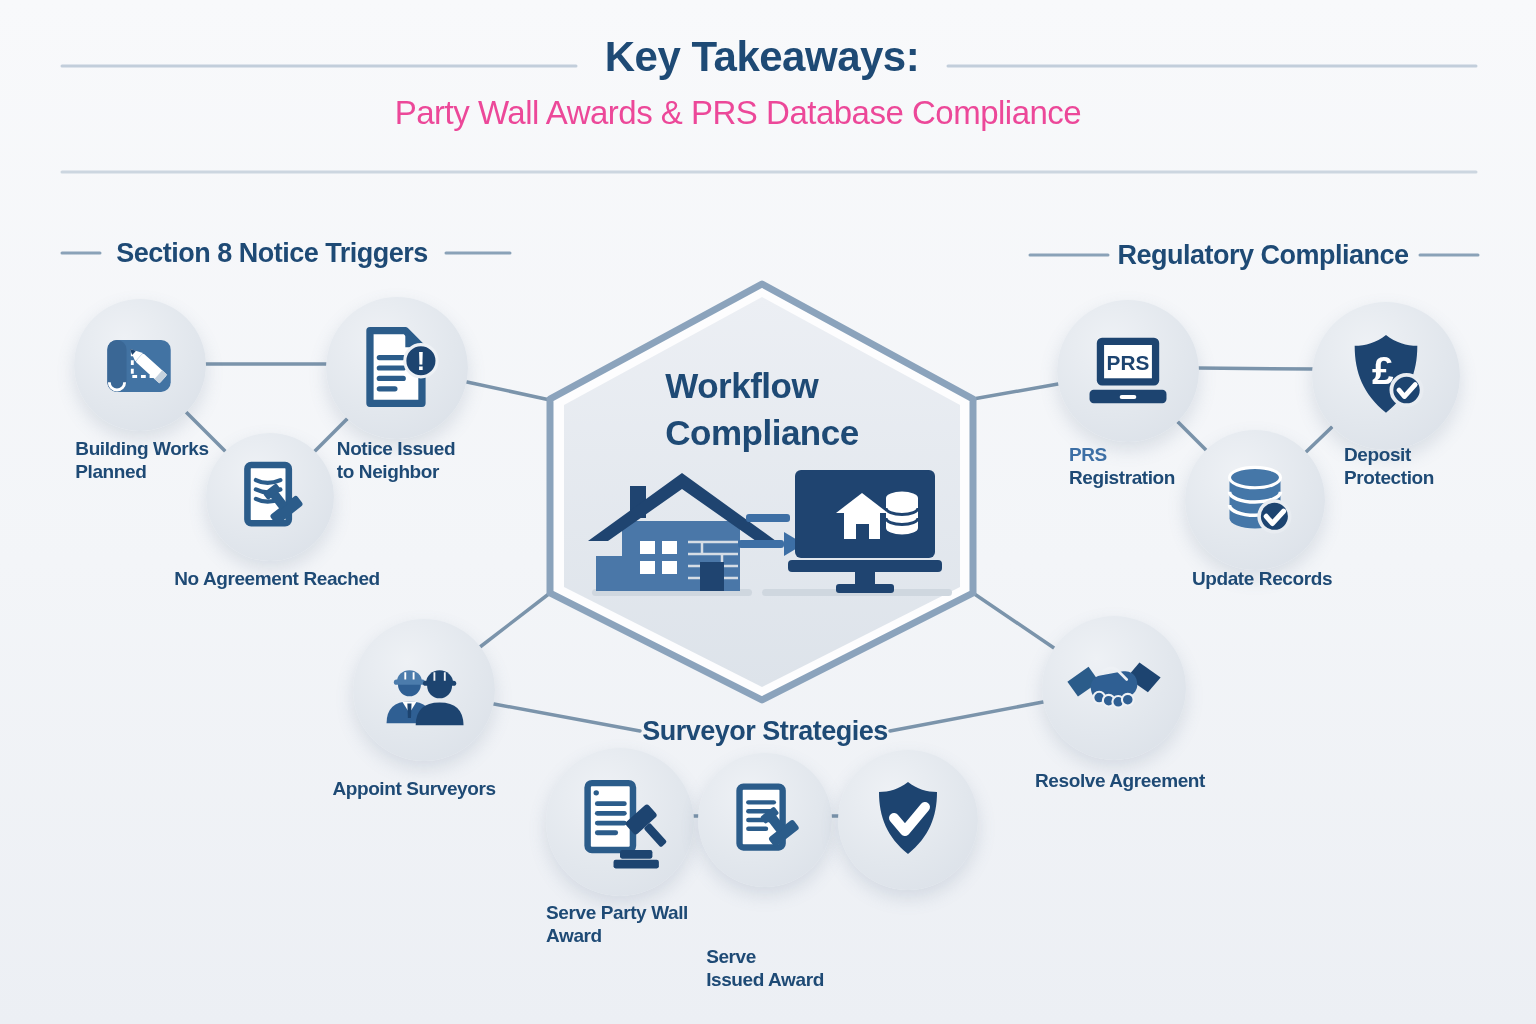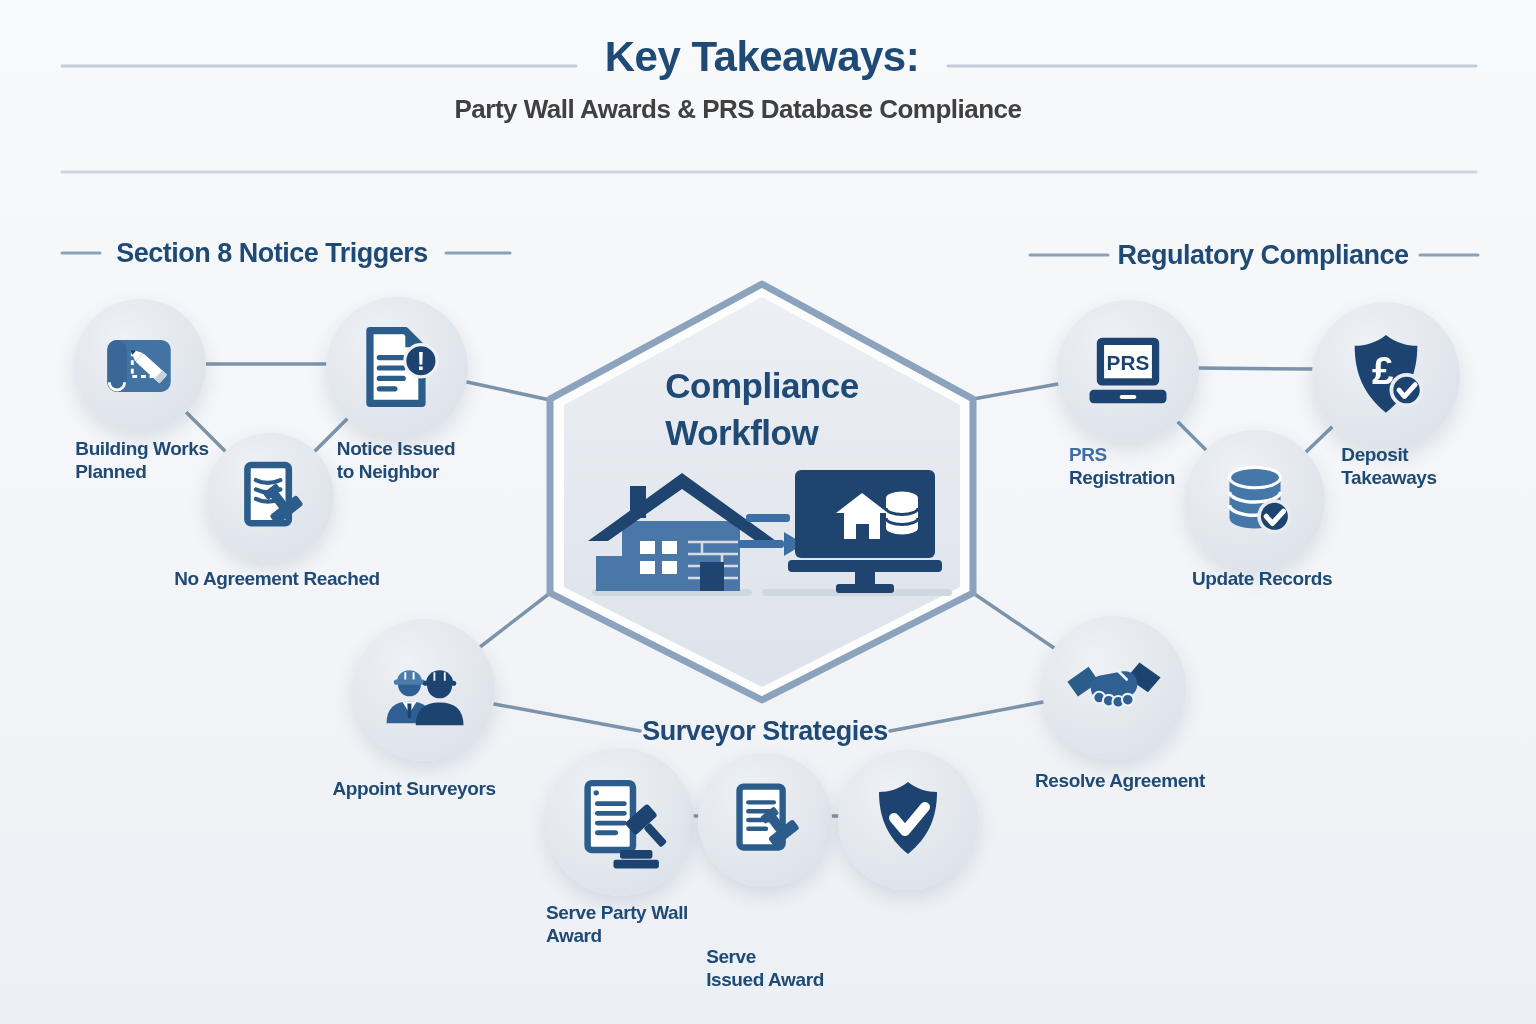--- a/index.html
+++ b/index.html
@@ -8,21 +8,21 @@
     background:linear-gradient(180deg,#f8f9fb 0%,#f3f5f8 55%,#eceff4 100%);
     font-family:"Liberation Sans","DejaVu Sans",sans-serif;
     -webkit-font-smoothing:antialiased;
   }
   .abs{position:absolute;}
   .ctr{transform:translateX(-50%);text-align:left;}
   .title{
     font-size:42px;font-weight:700;color:#1e4a75;letter-spacing:-0.5px;
   }
   .subtitle{
-    font-size:26px;font-weight:700;color:#404040;letter-spacing:-0.5px;
+    font-size:33px;font-weight:400;color:#ec4899;letter-spacing:-0.5px;
   }
   .sec-heading{
     font-size:27px;font-weight:700;color:#1e4a75;letter-spacing:-0.5px;white-space:nowrap;
   }
   .node-label{
     font-size:19px;font-weight:700;color:#1e4a75;letter-spacing:-0.4px;
     line-height:1.2;white-space:nowrap;
   }
   .node-label .lt{color:#3d6fa5;}
   .hex-title{
@@ -128,22 +128,22 @@
 </svg>
 
 <div class="abs ctr title" style="left:762px;top:33px;">Key Takeaways:</div>
 <div class="abs ctr subtitle" style="left:738px;top:94px;">Party Wall Awards &amp; PRS Database Compliance</div>
 
 <div class="abs ctr sec-heading" style="left:272px;top:238px;">Section 8 Notice Triggers</div>
 <div class="abs ctr sec-heading" style="left:1263px;top:240px;">Regulatory Compliance</div>
 <div class="abs ctr sec-heading" style="left:765px;top:716px;">Surveyor Strategies</div>
 
 <div class="abs ctr hex-title" style="left:762px;top:363px;">
+  <div>Workflow</div>
   <div>Compliance</div>
-  <div>Workflow</div>
 </div>
 
 <div class="circle" style="left:74px;top:299px;width:132px;height:132px;">
   <svg width="96" height="96" viewBox="0 0 100 100">
     <rect x="16" y="24" width="66" height="54" rx="10" fill="#4273a3"></rect>
     <path d="M16,34 a10,10 0 0 1 20,0 v34 a10,10 0 0 1 -20,0 z" fill="#3a6795"></path>
     <path d="M18,68 a8,8 0 0 0 16,0" fill="none" stroke="#ffffff" stroke-width="3"></path>
     <path d="M42,36 v26 M42,62 h24" fill="none" stroke="#ffffff" stroke-width="3" stroke-dasharray="5 4"></path>
     <g transform="rotate(42 58 50)">
       <rect x="46" y="44" width="34" height="12" rx="2" fill="#ffffff"></rect>
@@ -237,21 +237,21 @@
 <div class="circle" style="left:1312px;top:302px;width:148px;height:148px;">
   <svg width="108" height="108" viewBox="0 0 100 100">
     <path d="M50,12 C59,19 69,22 79,22 C79,47 71,67 50,84 C29,67 21,47 21,22 C31,22 41,19 50,12 Z" fill="#1d4470"></path>
     <text x="47" y="57" text-anchor="middle" font-size="36" font-weight="700" fill="#ffffff">£</text>
     <circle cx="69" cy="63" r="14" fill="#1d4470" stroke="#e8ecf1" stroke-width="3.5"></circle>
     <path d="M62,63 l5,6 l10,-11" fill="none" stroke="#ffffff" stroke-width="4.5" stroke-linecap="round" stroke-linejoin="round"></path>
   </svg>
 </div>
 <div class="abs ctr node-label" style="left:1389px;top:444px;">
   <div>Deposit</div>
-  <div>Takeaways</div>
+  <div>Protection</div>
 </div>
 
 <div class="circle" style="left:1185px;top:430px;width:140px;height:140px;">
   <svg width="102" height="102" viewBox="0 0 100 100">
     <path d="M25,28 v40 a25,10 0 0 0 50,0 v-40 z" fill="#4577a8"></path>
     <ellipse cx="50" cy="28" rx="25" ry="10" fill="#4577a8" stroke="#ffffff" stroke-width="3"></ellipse>
     <path d="M25,42 a25,10 0 0 0 50,0" fill="none" stroke="#ffffff" stroke-width="3.5"></path>
     <path d="M25,55 a25,10 0 0 0 50,0" fill="none" stroke="#ffffff" stroke-width="3.5"></path>
     <circle cx="69" cy="66" r="15" fill="#1d4470" stroke="#e8ecf1" stroke-width="3.5"></circle>
     <path d="M61,66 l6,7 l11,-12" fill="none" stroke="#ffffff" stroke-width="5" stroke-linecap="round" stroke-linejoin="round"></path>

